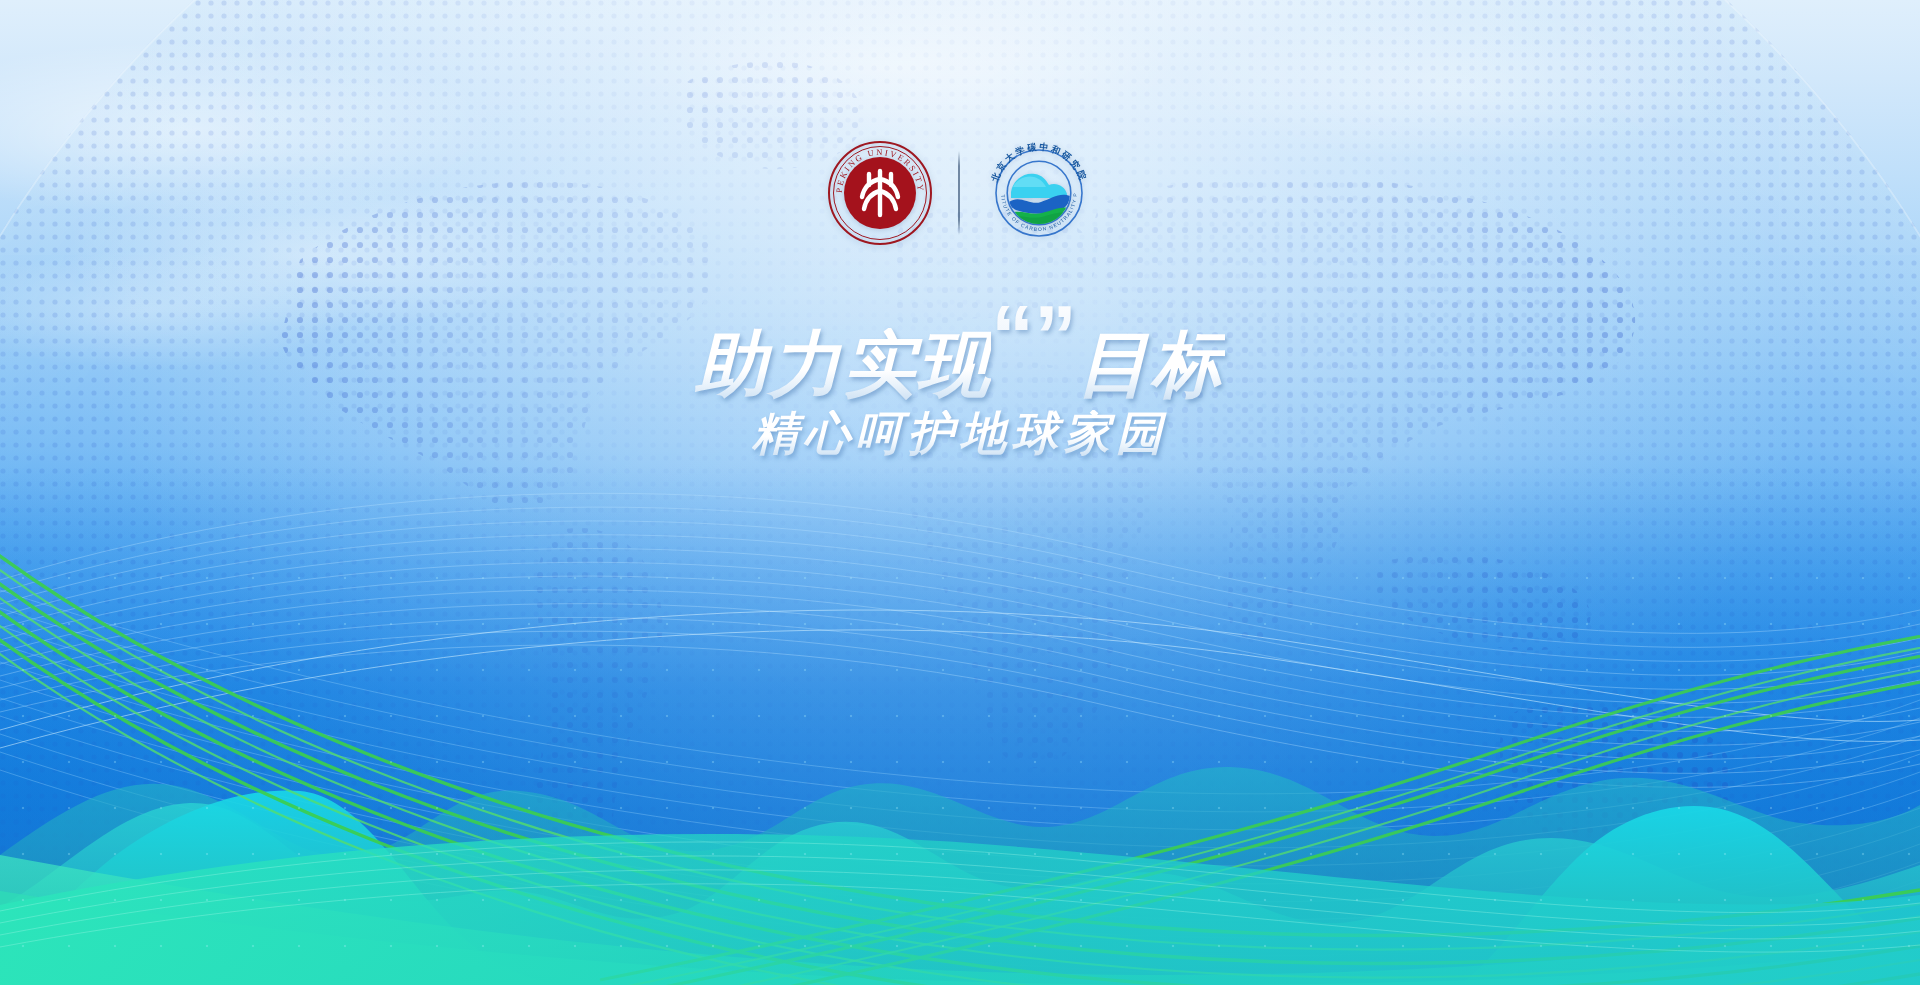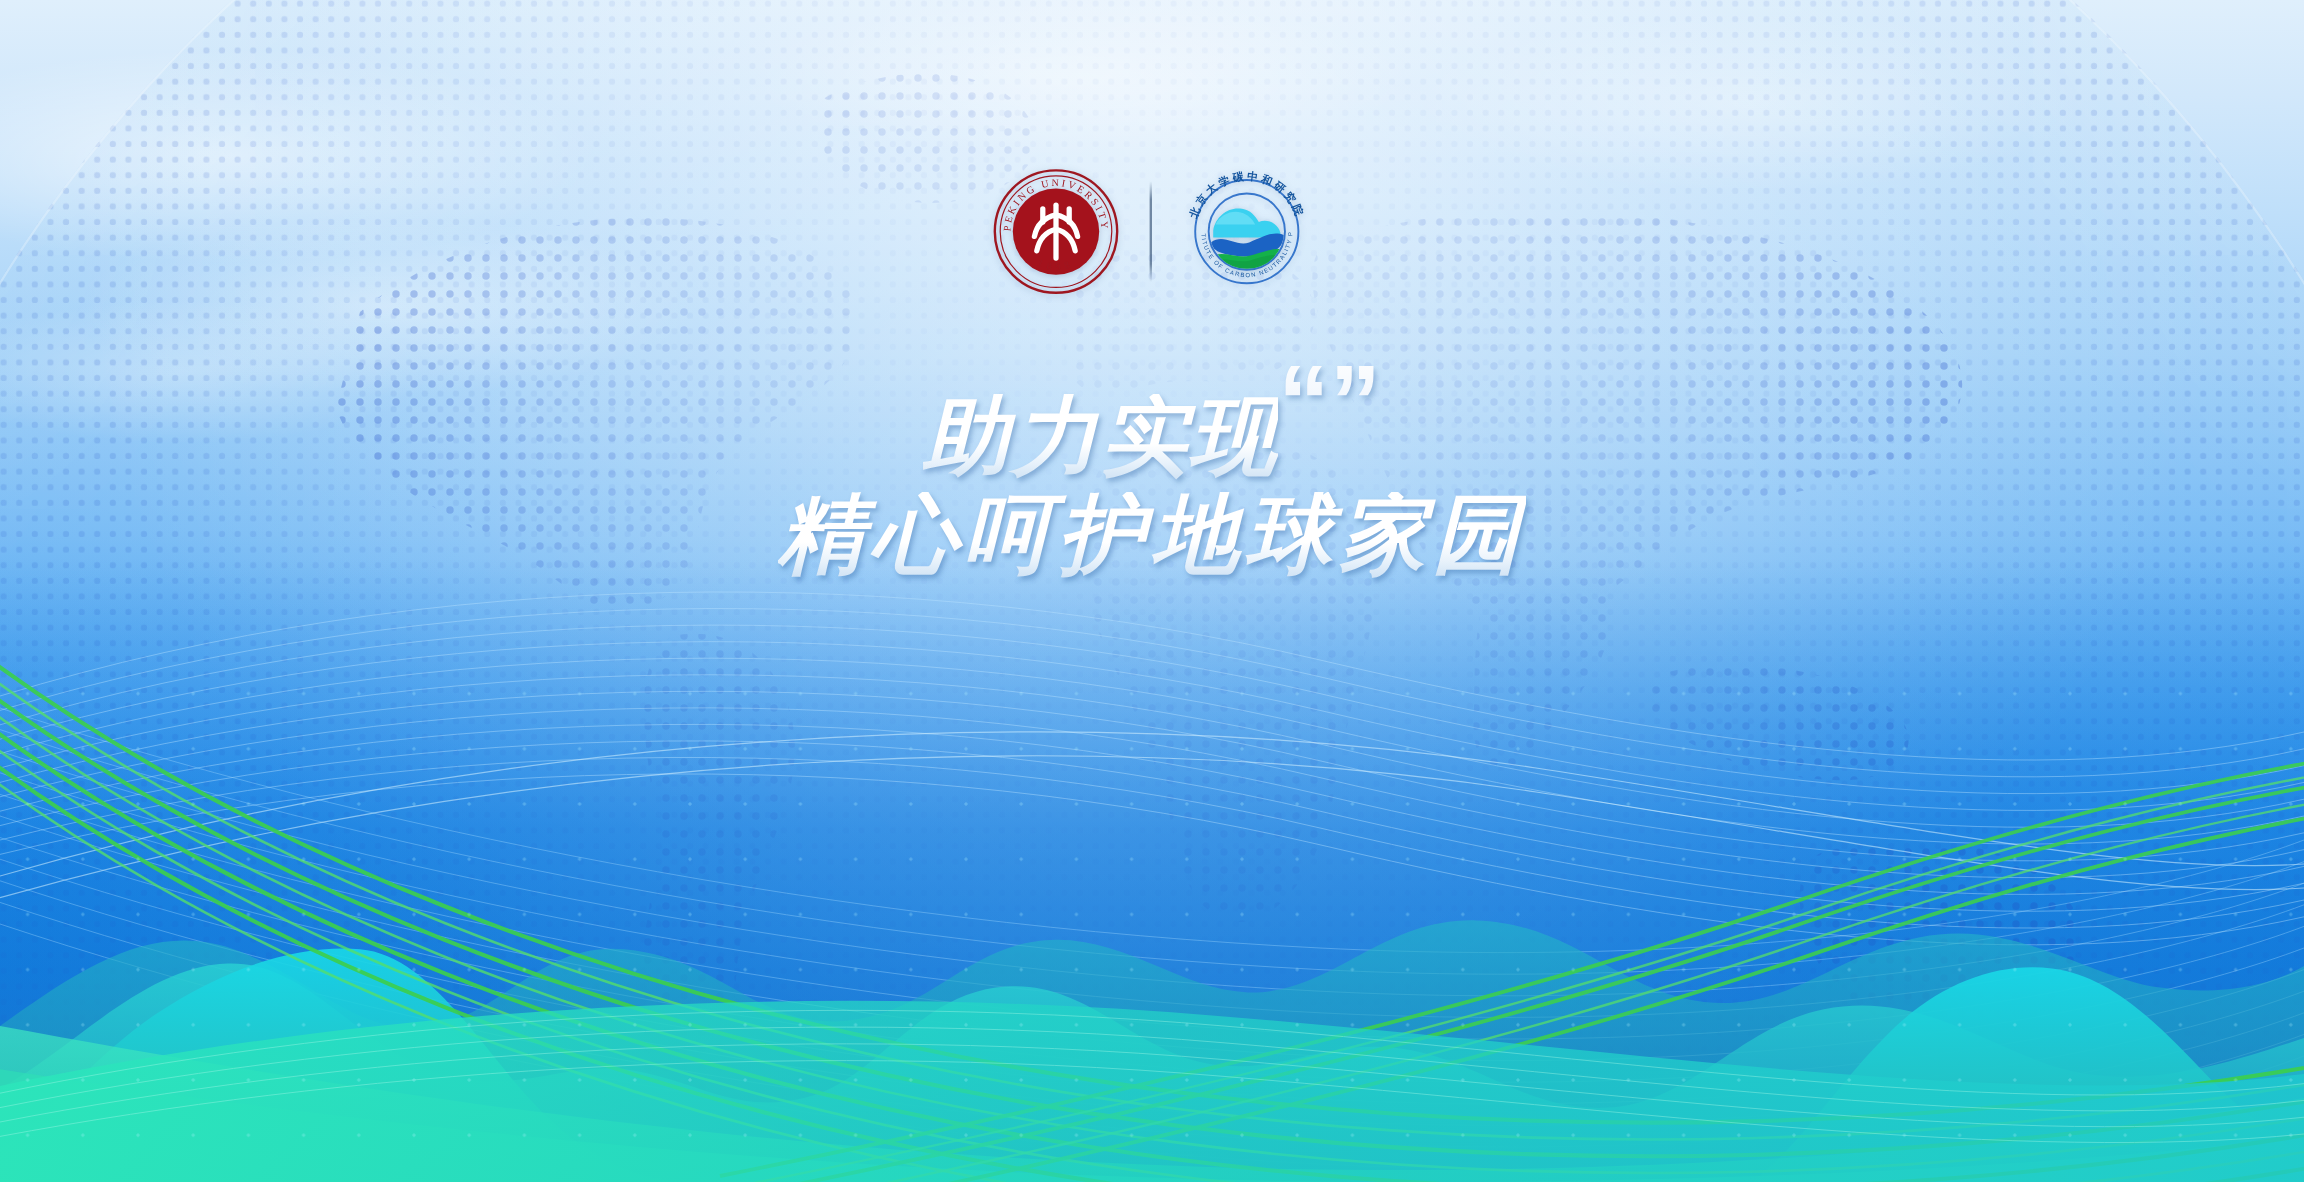--- a/index.html
+++ b/index.html
@@ -121,21 +121,21 @@
     font-style:italic;
     letter-spacing:2px;
     line-height:1;
   }
   #line1{
     font-size:72px;
     height:112px;
     display:flex; align-items:flex-end; justify-content:center;
   }
   #line2{
-    font-size:72px;
+    font-size:46px;
     margin-top:10px;
     letter-spacing:6px;
   }
   .seg{
     display:inline-block;
     color:#ffffff;
     background:linear-gradient(180deg,#ffffff 0%,#ffffff 58%,#e8f2fb 80%,#cfe2f4 100%);
     -webkit-background-clip:text; background-clip:text;
     -webkit-text-fill-color:transparent; color:transparent;
     text-shadow:none;
@@ -328,20 +328,21 @@
         </svg>
       </div>
     </div>
   </div>
 
   <div id="headline">
     <div id="line1" class="line">
       <span class="seg seg-plain">助力实现</span>
       <span class="seg quote">“</span>
       <span class="seg quote">”</span>
+      <span class="seg seg-plain">目标</span>
     </div>
     <div id="line2" class="line">
       <span class="seg">精心呵护地球家园</span>
     </div>
   </div>
 
   <div style="position:absolute;left:0;bottom:0;width:1920px;height:520px;
               background:linear-gradient(180deg, rgba(13,122,224,0) 0%, rgba(12,116,218,.30) 35%, rgba(14,110,208,.55) 70%, rgba(16,104,198,.65) 100%);
               pointer-events:none;"></div>
 

